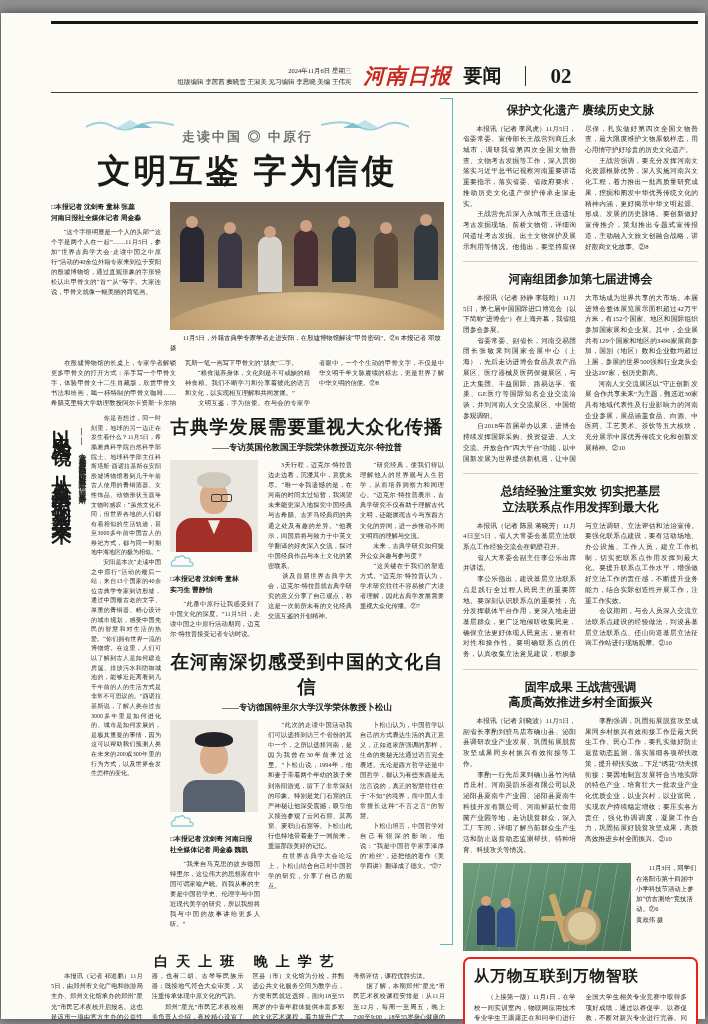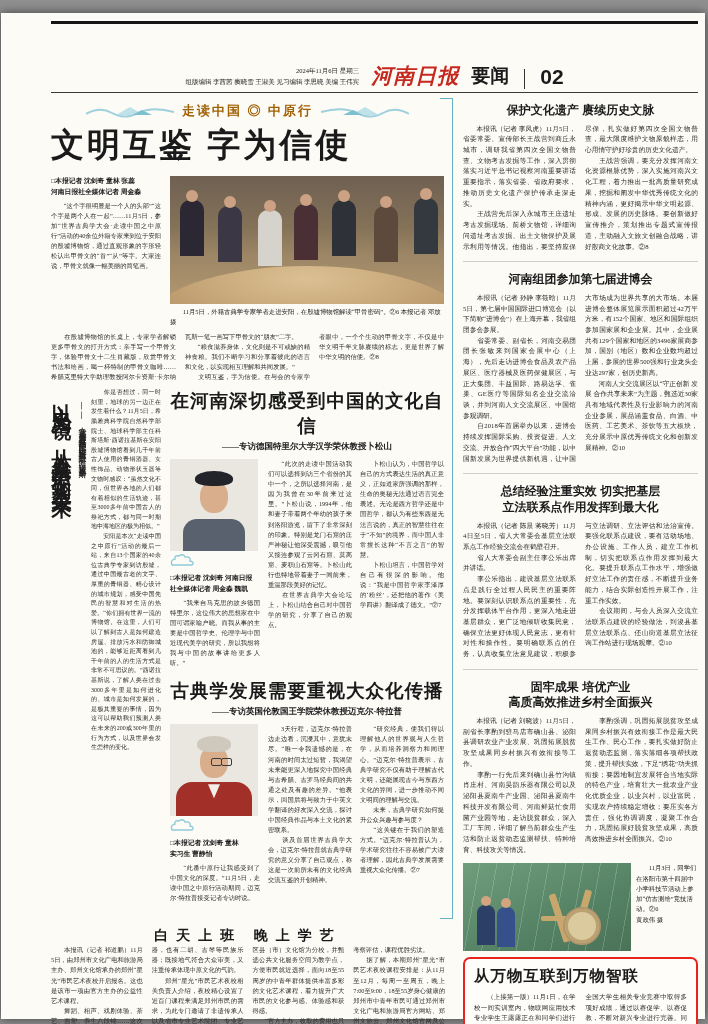--- a/index.html
+++ b/index.html
@@ -8,40 +8,40 @@
   .paper{position:absolute;left:1px;top:13px;width:704px;height:1006px;background:#fcfbf6;
          box-shadow:0 0 10px rgba(0,0,0,.55);}
   .inner{position:absolute;left:50px;top:8px;right:7px;bottom:8px;}
 
   
   .top-rule{border-top:3px solid #161616;}
   .header-row{display:flex;justify-content:center;align-items:center;gap:12px;padding:3px 0 2px;margin-top:35px;}
   .meta{text-align:right;font-size:6.5px;color:#222;line-height:1.7;}
   .masthead{color:#c5281f;font-size:21px;font-weight:bold;font-style:italic;letter-spacing:1px;
             font-family:"Liberation Serif",serif;}
-  .secpage{display:flex;align-items:flex-end;gap:15px;font-family:Liberation Sans, sans-serif;}
+  .secpage{display:flex;align-items:center;gap:24px;font-family:Liberation Serif, serif;}
   .sec{font-size:19px;font-weight:bold;}
   .pbar{width:1px;height:20px;background:#333;}
   .pageno{font-size:21px;font-weight:bold;}
   .mid-rule{border-top:1px solid #3a3a3a;}
 
   
   .main{display:flex;gap:10px;margin-top:5px;}
   .left-col{width:402px;flex:none;}
   .right-col{flex:1;min-width:0;}
 
   
   .special{position:relative;border-right:1px solid #64b2c8;padding:2px 8px 6px 0;}
   .special::before,.special::after{content:"";position:absolute;right:-1px;width:13px;border-top:1px solid #64b2c8;}
   .special::before{top:0;}
   .special::after{bottom:0;}
   .banner{display:flex;justify-content:center;align-items:center;gap:8px;margin-top:2px;}
-  .banner-label{color:#a16207;font-size:13px;font-weight:bold;letter-spacing:2px;
-                font-family:"Liberation Sans",sans-serif;}
-  .feature-head{text-align:left;font-size:33px;font-weight:bold;letter-spacing:3px;margin:3px 0 8px;
+  .banner-label{color:#737373;font-size:13px;font-weight:bold;letter-spacing:2px;
+                font-family:"Liberation Sans",sans-serif;margin-top:26px;}
+  .feature-head{text-align:center;font-size:33px;font-weight:bold;letter-spacing:3px;margin:3px 0 8px;
                 font-family:"Liberation Sans","DejaVu Sans",sans-serif;}
   .feature-row{display:flex;gap:9px;}
   .f-col1{width:110px;flex:none;}
   .byline{font-size:6.8px;font-weight:bold;line-height:1.6;margin-bottom:3px;white-space:pre-line;}
   .body-text{font-size:6.3px;line-height:1.6;text-align:justify;color:#2a2a2a;white-space:pre-line;}
   .photo-main{flex:1;height:128px;position:relative;overflow:hidden;
               background:linear-gradient(180deg,#6f6052 0%,#847258 40%,#9c8665 62%,#b49871 100%);}
   .mound{position:absolute;left:-8%;right:-8%;bottom:-26px;height:64px;border-radius:50% 50% 0 0/90% 90% 0 0;
          background:radial-gradient(ellipse at 50% 20%,#dcc093 0%,#c3a375 55%,#a9855b 100%);}
   .fig{position:absolute;top:24px;width:24px;height:56px;border-radius:10px 10px 0 0;}
@@ -176,44 +176,20 @@
             <div class="lower-row">
 
               <div class="greek">
                 <div class="g-title">以史为镜，从古典学中探知人类未来</div>
                 <div class="g-sub">——专访希腊雅典科学院院士科斯塔斯·西诺拉基斯</div>
                 <div class="g-body body-text" style="font-size:6px;">　　你是否想过，同一时刻里，地球的另一边正在发生着什么？11月5日，希腊雅典科学院自然科学部院士、地球科学部主任科斯塔斯·西诺拉基斯在安阳殷墟博物馆看到几千年前古人使用的青铜酒器、女性饰品、动物形状玉器等文物时感叹：“虽然文化不同，但世界各地的人们都有着相似的生活轨迹，甚至3000多年前中国古人的祭祀方式，都与同一时期地中海地区的极为相似。”
 　　安阳是本次“走读中国之中原行”活动的最后一站，来自13个国家的40余位古典学专家到访殷墟，通过中国最古老的文字、厚重的青铜器、精心设计的城市规划，感受中国先民的智慧和对生活的热爱。“你们拥有世界一流的博物馆。在这里，人们可以了解到古人是如何建造房屋、排放污水和防御城池的，能够近距离看到几千年前的人的生活方式是非常不可思议的。”西诺拉基斯说，了解人类在过去3000多年里是如何进化的、城市是如何发展的，是极其重要的事情，因为这可以帮助我们预测人类在未来的200或300年里的行为方式，以及世界会发生怎样的变化。</div>
               </div>
 
               <div class="mid-articles">
-
-                <div class="interview">
-                  <div class="a-head">在河南深切感受到中国的文化自信</div>
-                  <div class="a-sub">——专访德国特里尔大学汉学荣休教授卜松山</div>
-                  <div class="a-body">
-                    <div class="a-c1">
-                      <div class="portrait">
-                        <span class="p-face"></span>
-                        <span class="p-hat"></span>
-                        <span class="p-torso"></span>
-                      </div>
-                      <svg class="ornament" width="26" height="13" viewBox="0 0 26 13">
-                        <path d="M2 11 Q0 6 5 5 Q4 1 9 2 Q13 -1 15 3 Q21 2 20 7 Q25 8 22 11 Z" fill="none" stroke="#8ecbd8" stroke-width="1.4"></path>
-                      </svg>
-                      <div class="byline">□本报记者 沈剑奇 河南日报
-社全媒体记者 周金淼 魏凯</div>
-                      <div class="body-text">　　“我来自马克思的故乡德国特里尔，这位伟大的思想家在中国可谓家喻户晓。而我从事的主要是中国哲学史、伦理学与中国近现代美学的研究，所以我想将我与中国的故事讲给更多人听。”</div>
-                    </div>
-                    <div class="a-c body-text">　　“此次的走读中国活动我们可以选择到访三个省份的其中一个，之所以选择河南，是因为我曾在30年前来过这里。”卜松山说，1994年，他和妻子带着两个年幼的孩子来到洛阳游览，留下了非常深刻的印象。特别是龙门石窟的庄严神秘让他深受震撼，吸引他又接连参观了云冈石窟、莫高窟、麦积山石窟等。卜松山此行也特地带着妻子一同前来，重温那段美好的记忆。
-　　在世界古典学大会论坛上，卜松山结合自己对中国哲学的研究，分享了自己的观点。</div>
-                    <div class="a-c body-text">　　卜松山认为，中国哲学以自己的方式表达生活的真正意义，正如道家所强调的那样，生命的奥秘无法通过语言完全表述。无论是西方哲学还是中国哲学，都认为有些东西是无法言说的，真正的智慧往往在于“不知”的境界，而中国人非常擅长这种“不言之言”的智慧。
-　　卜松山坦言，中国哲学对自己有很深的影响。他说：“我是中国哲学家李泽厚的‘粉丝’，还把他的著作《美学四讲》翻译成了德文。”②7</div>
-                  </div>
-                </div>
 
                 <div class="interview">
                   <div class="a-head">古典学发展需要重视大众化传播</div>
                   <div class="a-sub">——专访英国伦敦国王学院荣休教授迈克尔·特拉普</div>
                   <div class="a-body">
                     <div class="a-c1">
                       <div class="portrait">
                         <span class="p-face"></span>
                         <span class="p-hair"></span>
                         <span class="p-glasses"></span>
@@ -227,20 +203,44 @@
 实习生 曹静怡</div>
                       <div class="body-text">　　“此番中原行让我感受到了中国文化的深度。”11月5日，走读中国之中原行活动期间，迈克尔·特拉普接受记者专访时说。</div>
                     </div>
                     <div class="a-c body-text">　　3天行程，迈克尔·特拉普边走边看，沉浸其中，意犹未尽。“唯一令我遗憾的是，在河南的时间太过短暂，我渴望未来能更深入地探究中国经典与古希腊、古罗马经典间的共通之处及有趣的差异。”他表示，回国后将与致力于中英文学翻译的好友深入交流，探讨中国经典作品与本土文化的紧密联系。
 　　谈及首届世界古典学大会，迈克尔·特拉普就古典学研究的意义分享了自己观点，称这是一次前所未有的文化经典交流互鉴的开创精神。</div>
                     <div class="a-c body-text">　　“研究经典，使我们得以理解他人的世界观与人生哲学，从而培养洞察力和同理心。”迈克尔·特拉普表示，古典学研究不仅有助于理解古代文明，还能展现古今与东西方文化的异同，进一步推动不同文明间的理解与交流。
 　　未来，古典学研究如何提升公众兴趣与参与度？
 　　“这关键在于我们的塑造方式。”迈克尔·特拉普认为，学术研究往往不容易被广大读者理解，因此古典学发展需要重视大众化传播。②7</div>
                   </div>
                 </div>
+
+                <div class="interview">
+                  <div class="a-head">在河南深切感受到中国的文化自信</div>
+                  <div class="a-sub">——专访德国特里尔大学汉学荣休教授卜松山</div>
+                  <div class="a-body">
+                    <div class="a-c1">
+                      <div class="portrait">
+                        <span class="p-face"></span>
+                        <span class="p-hat"></span>
+                        <span class="p-torso"></span>
+                      </div>
+                      <svg class="ornament" width="26" height="13" viewBox="0 0 26 13">
+                        <path d="M2 11 Q0 6 5 5 Q4 1 9 2 Q13 -1 15 3 Q21 2 20 7 Q25 8 22 11 Z" fill="none" stroke="#8ecbd8" stroke-width="1.4"></path>
+                      </svg>
+                      <div class="byline">□本报记者 沈剑奇 河南日报
+社全媒体记者 周金淼 魏凯</div>
+                      <div class="body-text">　　“我来自马克思的故乡德国特里尔，这位伟大的思想家在中国可谓家喻户晓。而我从事的主要是中国哲学史、伦理学与中国近现代美学的研究，所以我想将我与中国的故事讲给更多人听。”</div>
+                    </div>
+                    <div class="a-c body-text">　　“此次的走读中国活动我们可以选择到访三个省份的其中一个，之所以选择河南，是因为我曾在30年前来过这里。”卜松山说，1994年，他和妻子带着两个年幼的孩子来到洛阳游览，留下了非常深刻的印象。特别是龙门石窟的庄严神秘让他深受震撼，吸引他又接连参观了云冈石窟、莫高窟、麦积山石窟等。卜松山此行也特地带着妻子一同前来，重温那段美好的记忆。
+　　在世界古典学大会论坛上，卜松山结合自己对中国哲学的研究，分享了自己的观点。</div>
+                    <div class="a-c body-text">　　卜松山认为，中国哲学以自己的方式表达生活的真正意义，正如道家所强调的那样，生命的奥秘无法通过语言完全表述。无论是西方哲学还是中国哲学，都认为有些东西是无法言说的，真正的智慧往往在于“不知”的境界，而中国人非常擅长这种“不言之言”的智慧。
+　　卜松山坦言，中国哲学对自己有很深的影响。他说：“我是中国哲学家李泽厚的‘粉丝’，还把他的著作《美学四讲》翻译成了德文。”②7</div>
+                  </div>
+                </div>
               </div>
             </div>
           </div>
 
           <div class="night">
             <div class="kicker">白天上班 晚上学艺</div>
             <div class="ns-body body-text">　　本报讯（记者 祁道鹏）11月5日，由郑州市文化广电和旅游局主办、郑州文化馆承办的郑州“星光”市民艺术夜校开启报名。这也是该市一项由官方主办的公益性艺术课程。
 　　舞蹈、相声、戏剧体验、茶艺、面塑、养生八段锦……这次的夜校课程既有“社牛”青睐的课堂，也有静心的选择；既有热辣奔放的拉丁舞，也有优雅恬淡的古典舞；既有萨克斯等西洋乐器，也有二胡、古琴等民族乐器；既接地气符合大众审美，又注重传承体现中原文化的气韵。
 　　郑州“星光”市民艺术夜校相关负责人介绍，夜校精心设置了近百门课程来满足郑州市民的需求，为此专门邀请了非遗传承人以及省市专业艺术院团、专业艺术院校的优秀教师来为课堂品质保驾护航。
 　　郑州“星光”市民艺术夜校以郑州文化馆为总校，各开发区、区县（市）文化馆为分校，并甄选公共文化服务空间为教学点，方便市民就近选择，面向18至55周岁的中青年群体提供丰富多彩的文化艺术课程，着力提升广大市民的文化参与感、体验感和获得感。
@@ -272,21 +272,21 @@
             <div class="r-head">总结经验注重实效 切实把基层
 立法联系点作用发挥到最大化</div>
             <div class="r-body body-text">　　本报讯（记者 陈晨 蒋晓芳）11月4日至5日，省人大常委会基层立法联系点工作经验交流会在鹤壁召开。
 　　省人大常委会副主任李公乐出席并讲话。
 　　李公乐指出，建设基层立法联系点是践行全过程人民民主的重要阵地。要深刻认识联系点的重要性，充分发挥载体平台作用，更深入地走进基层群众，更广泛地倾听收集民意，确保立法更好体现人民意志，更有针对性和操作性。要明确联系点的任务，认真收集立法意见建议，积极参与立法调研、立法评估和法治宣传。要强化联系点建设，要有活动场地、办公设施、工作人员，建立工作机制，切实把联系点作用发挥到最大化。要提升联系点工作水平，增强做好立法工作的责任感，不断提升业务能力，结合实际创造性开展工作，注重工作实效。
 　　会议期间，与会人员深入交流立法联系点建设的经验做法，到浚县基层立法联系点、伾山街道基层立法征询工作站进行现场观摩。②10</div>
           </div>
           <div class="r-div"></div>
 
           <div class="r-art">
-            <div class="r-head">固牢成果 培优产业
+            <div class="r-head">固牢成果 王战营强调
 高质高效推进乡村全面振兴</div>
             <div class="r-body body-text">　　本报讯（记者 刘晓波）11月5日，副省长李酌到驻马店市确山县、泌阳县调研农业产业发展、巩固拓展脱贫攻坚成果同乡村振兴有效衔接等工作。
 　　李酌一行先后来到确山县竹沟镇肖庄村、河南昊韵乐器有限公司以及泌阳县夏南牛产业园、泌阳县夏南牛科技开发有限公司、河南鲜菇忙食用菌产业园等地，走访脱贫群众，深入工厂车间，详细了解当前群众生产生活和防止返贫动态监测帮扶、特种培育、科技攻关等情况。
 　　李酌强调，巩固拓展脱贫攻坚成果同乡村振兴有效衔接工作是最大民生工作、民心工作，要扎实做好防止返贫动态监测，落实落细各项帮扶政策，提升帮扶实效，下足“绣花”功夫抓衔接；要因地制宜发展符合当地实际的特色产业，培育壮大一批农业产业化优质企业，以业兴村，以业富民，实现农户持续稳定增收；要压实各方责任，强化协调调度，凝聚工作合力，巩固拓展好脱贫攻坚成果，高质高效推进乡村全面振兴。②10</div>
           </div>
 
           <div class="sci-row">
             <div class="sci-photo">
               <span class="kid" style="left:14px;bottom:6px;"></span>
               <span class="kid" style="left:34px;bottom:4px;background:#35508a;"></span>

